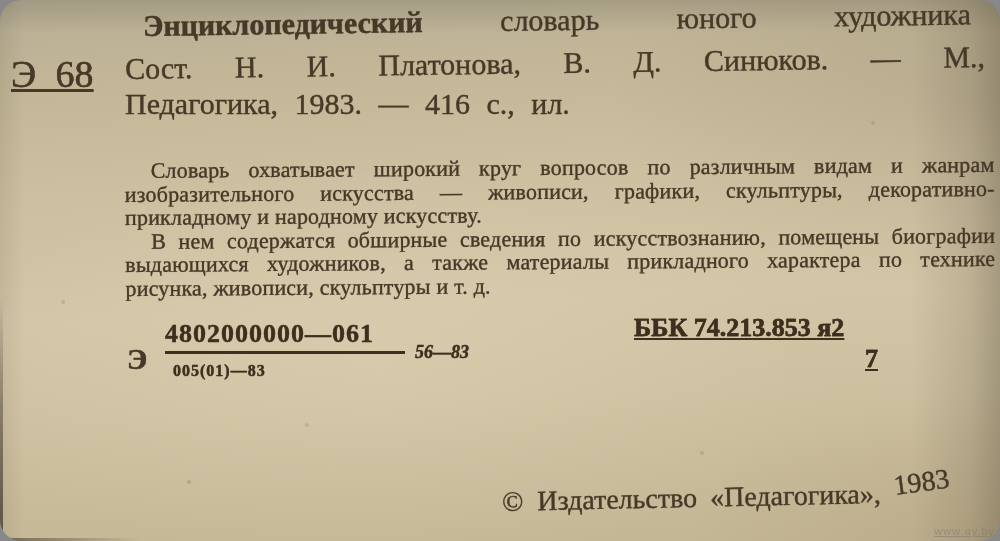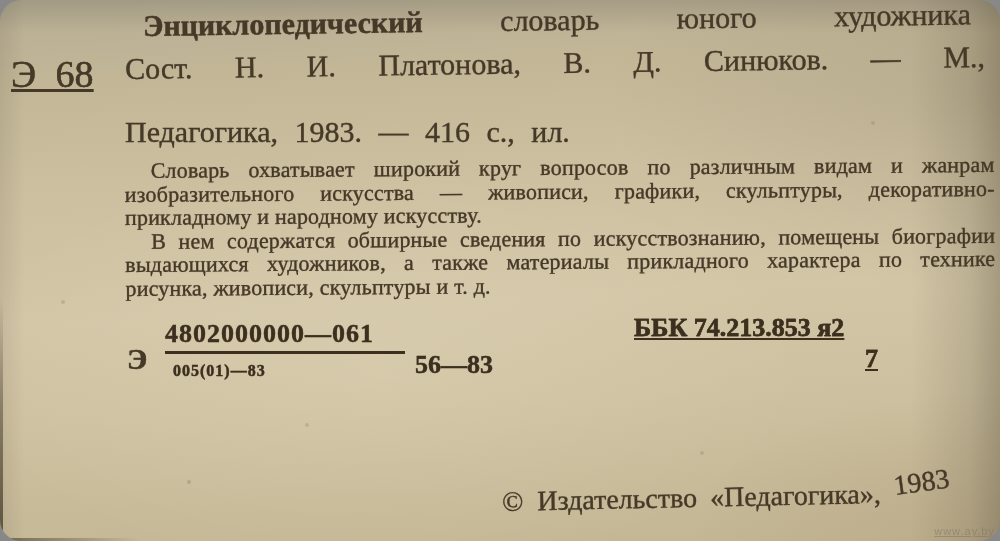--- a/index.html
+++ b/index.html
@@ -48,36 +48,36 @@
     top: 6px; left: 143px; width: 828px; height: 40px;
     display: flex; justify-content: space-between; align-items: baseline;
     font-size: 30px; line-height: 40px;
     transform: rotate(-0.8deg); transform-origin: left center;
   }
   .l-index { top: 52px; left: 11px; font-size: 38px; word-spacing: 10px; text-decoration: underline; }
   .l-sost {
     top: 50px; left: 125px; width: 860px; font-size: 30px; line-height: 38px;
     transform: rotate(-0.8deg); transform-origin: left center;
   }
-  .l-gorod { top: 87px; left: 125px; font-size: 30px; word-spacing: 9px; margin-top: 28px; }
+  .l-gorod { top: 87px; left: 125px; font-size: 30px; word-spacing: 9px; }
 
   .annotation {
     top: 159px; left: 125px; width: 870px;
     font-size: 22px; line-height: 23.5px; letter-spacing: 0.2px;
     transform: rotate(-0.4deg); transform-origin: left center;
   }
   .annotation .indent { padding-left: 26px; }
 
   .catalog { top: 318px; left: 127px; width: 420px; height: 84px; }
   .cat-letter { left: 0; top: 24px; font-size: 30px; }
   .fraction { left: 38px; top: 0; width: 240px; color: #3c2f1f; }
   .fraction .num { font-size: 26px; line-height: 32px; text-align: left; letter-spacing: 1px; }
   .fraction .rule { border-top: 3px solid #3c2f1f; margin: 1px 0 1px 0; height: 0; }
   .fraction .den { font-size: 16px; line-height: 32px; padding-left: 8px; letter-spacing: 1px; }
-  .order-code { left: 288px; top: 32px; font-size: 26px; color: #3c2f1f; }
+  .order-code { left: 288px; top: 24px; font-size: 18px; color: #3c2f1f; font-style: italic; }
 
   .bbk { top: 312px; left: 634px; width: 254px; font-size: 26px; line-height: 31px; color: #3c2f1f; text-decoration: underline; }
   .bbk .sub { text-align: right; padding-right: 10px; }
 
   .footer {
     top: 486px; left: 502px;
     display: flex; align-items: baseline; column-gap: 14px;
     font-size: 28px;
     transform: rotate(-1.2deg); transform-origin: left center;
   }

